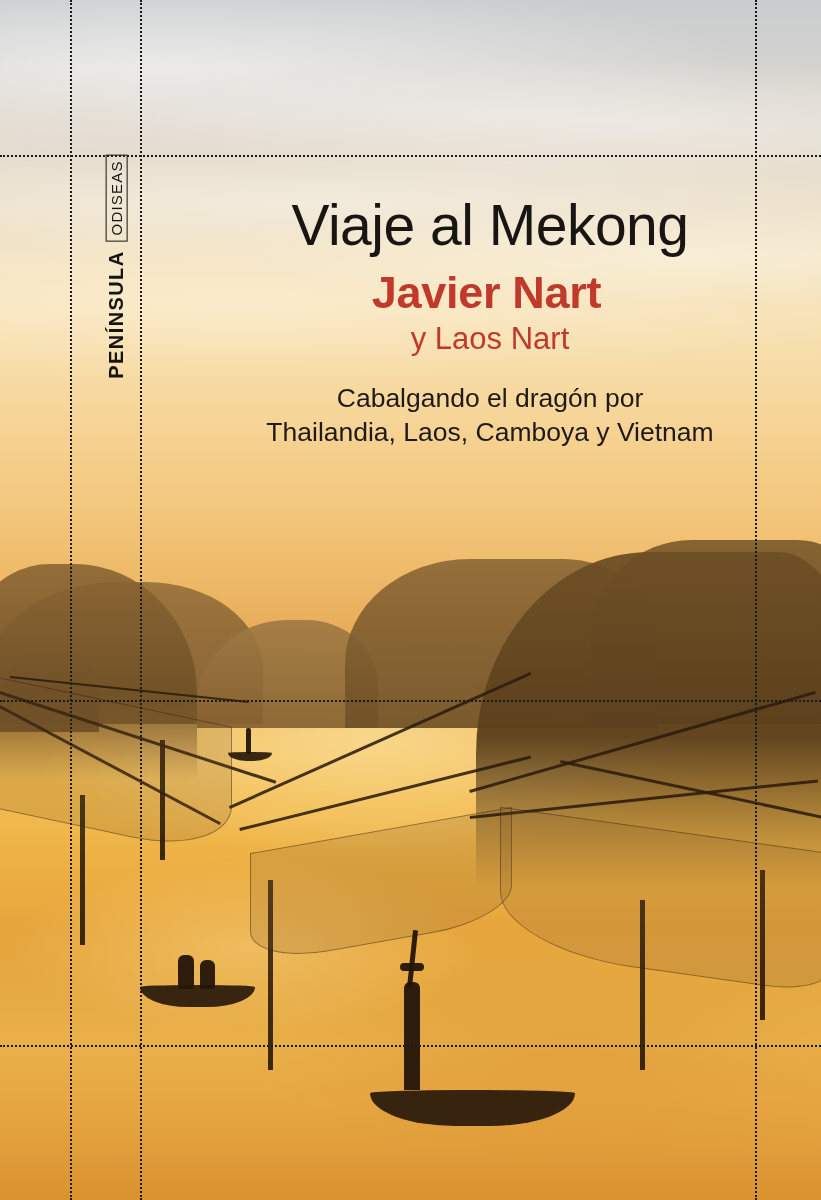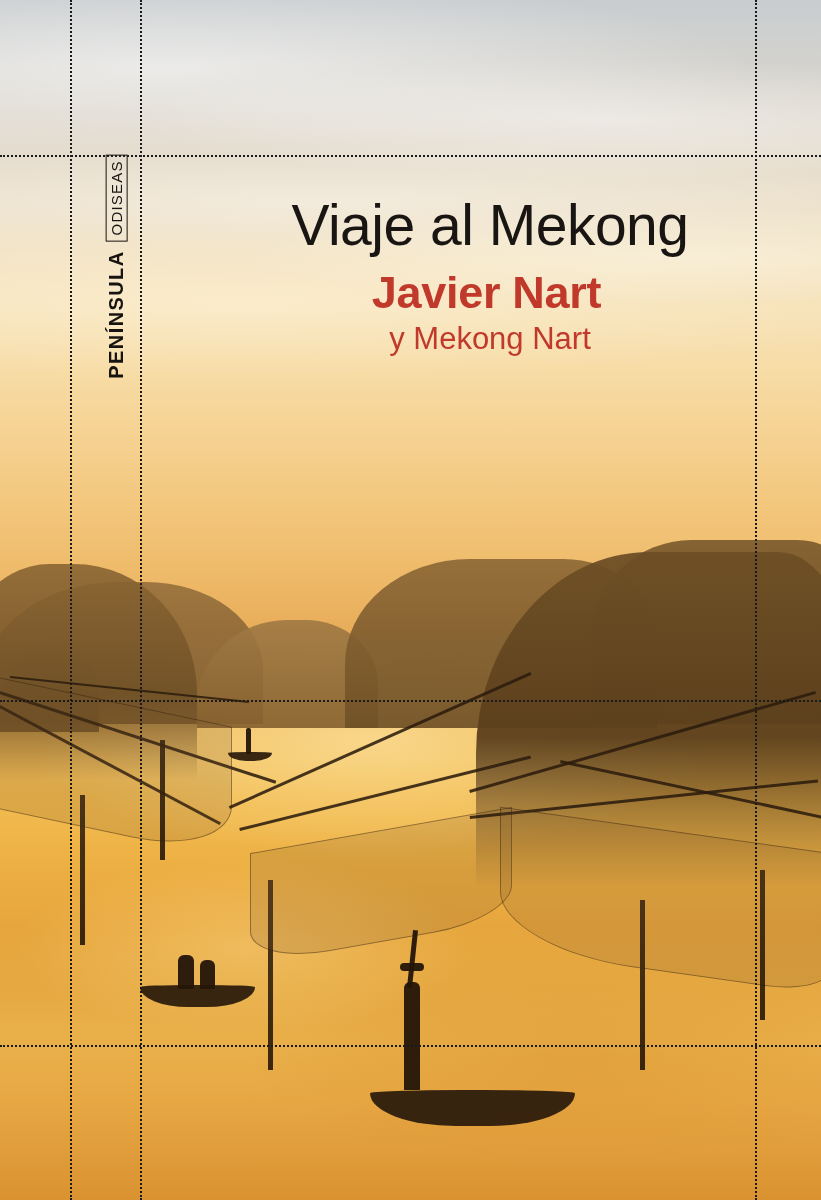--- a/index.html
+++ b/index.html
@@ -335,21 +335,25 @@
   <div class="spine">
     <div class="spine-inner">
       <span class="publisher">PENÍNSULA</span>
       <span class="collection">ODISEAS</span>
     </div>
   </div>
 
   <div class="text-block">
     <h1 class="book-title">Viaje al Mekong</h1>
     <div class="author-main">Javier Nart</div>
-    <div class="author-second">y Mekong Nart</div>
+    <div class="author-second">y Laos Nart</div>
+    <div class="subtitle">
+      <div>Cabalgando el dragón por</div>
+      <div>Thailandia, Laos, Camboya y Vietnam</div>
+    </div>
   </div>
 
   <div class="guide guide-h" style="top:155px;"></div>
   <div class="guide guide-h" style="top:700px;"></div>
   <div class="guide guide-h" style="top:1045px;"></div>
   <div class="guide guide-v" style="left:70px;"></div>
   <div class="guide guide-v" style="left:140px;"></div>
   <div class="guide guide-v" style="left:755px;"></div>
 
 </div>

